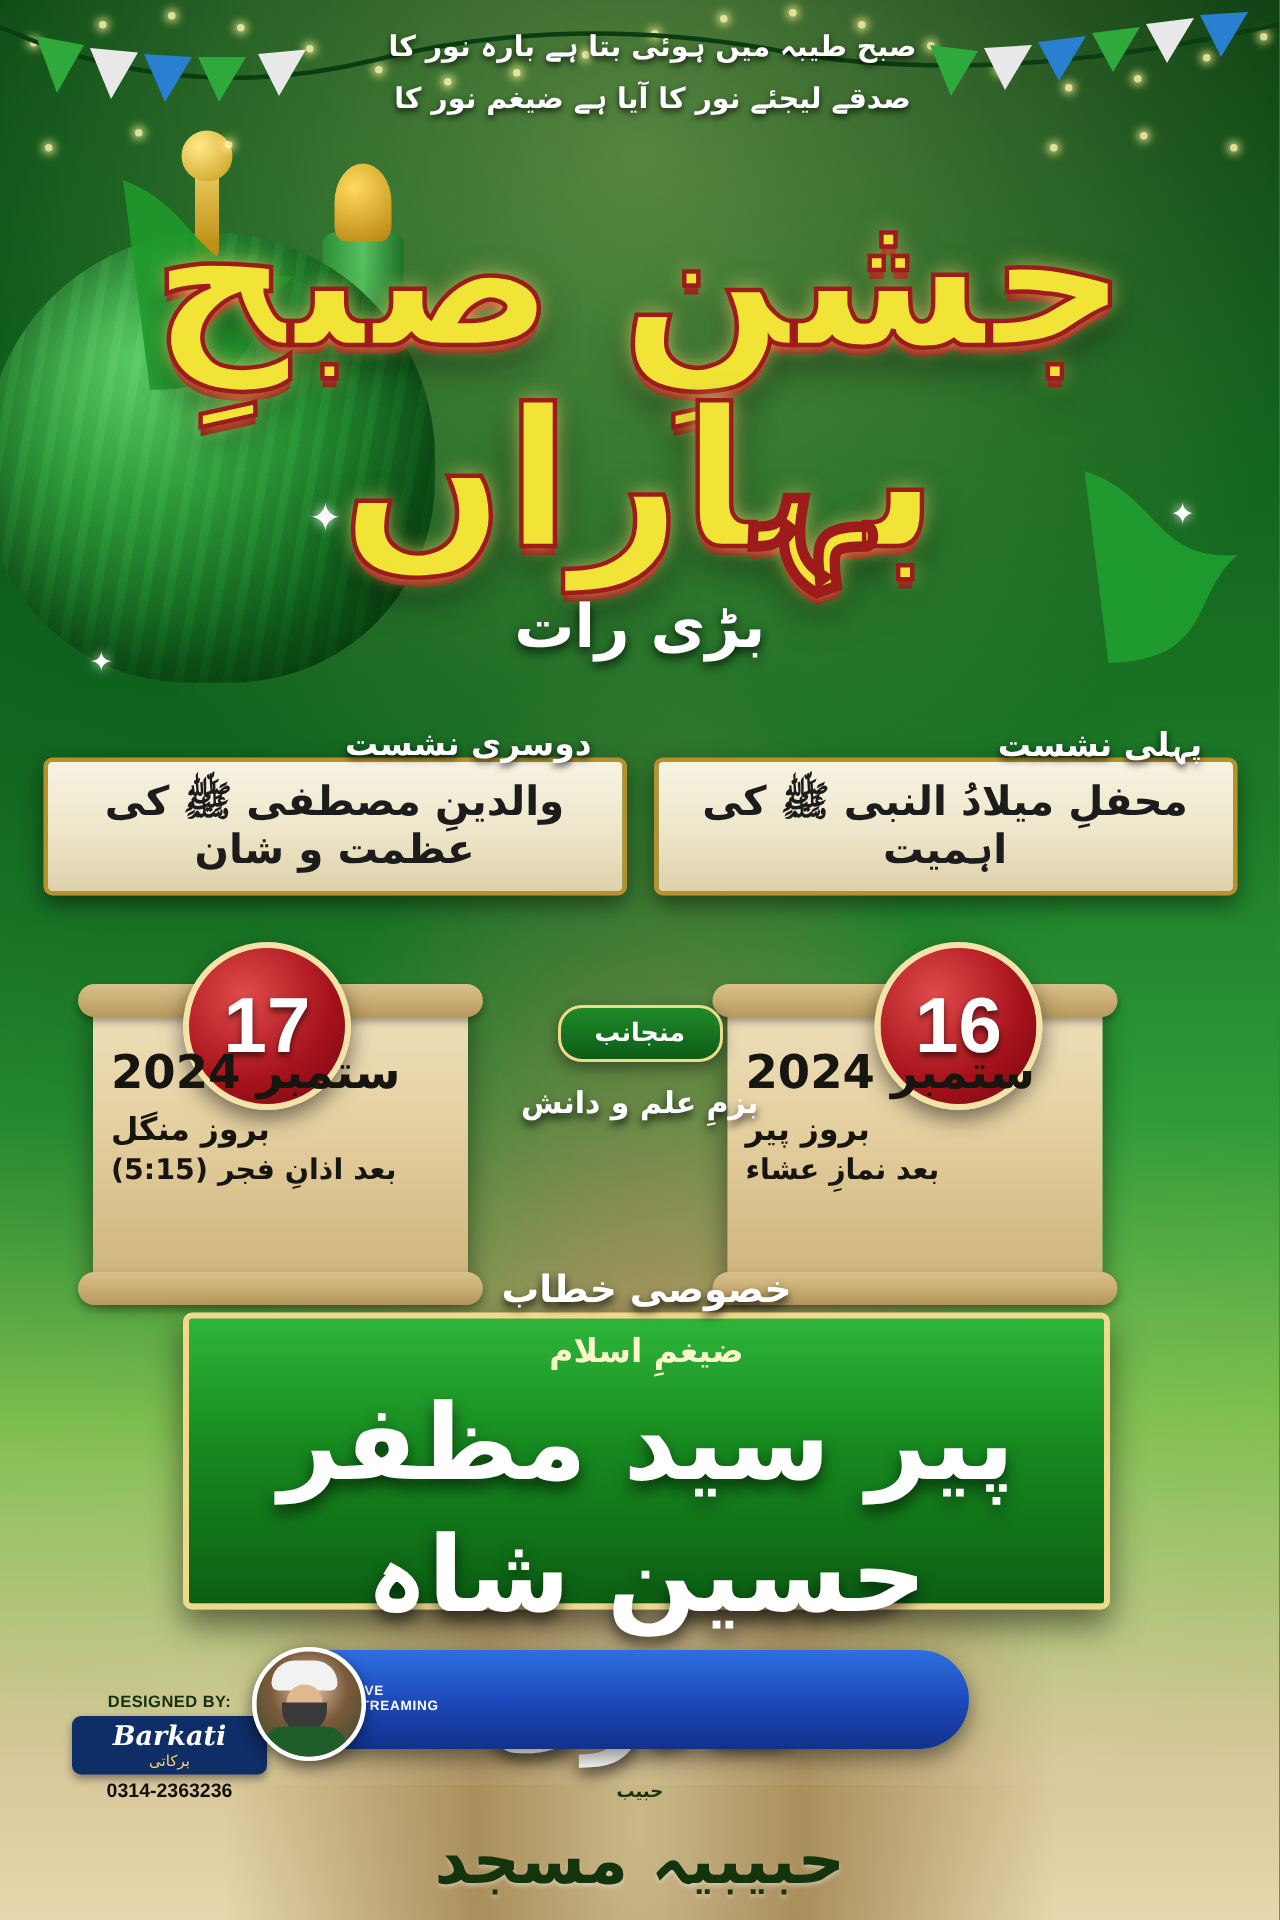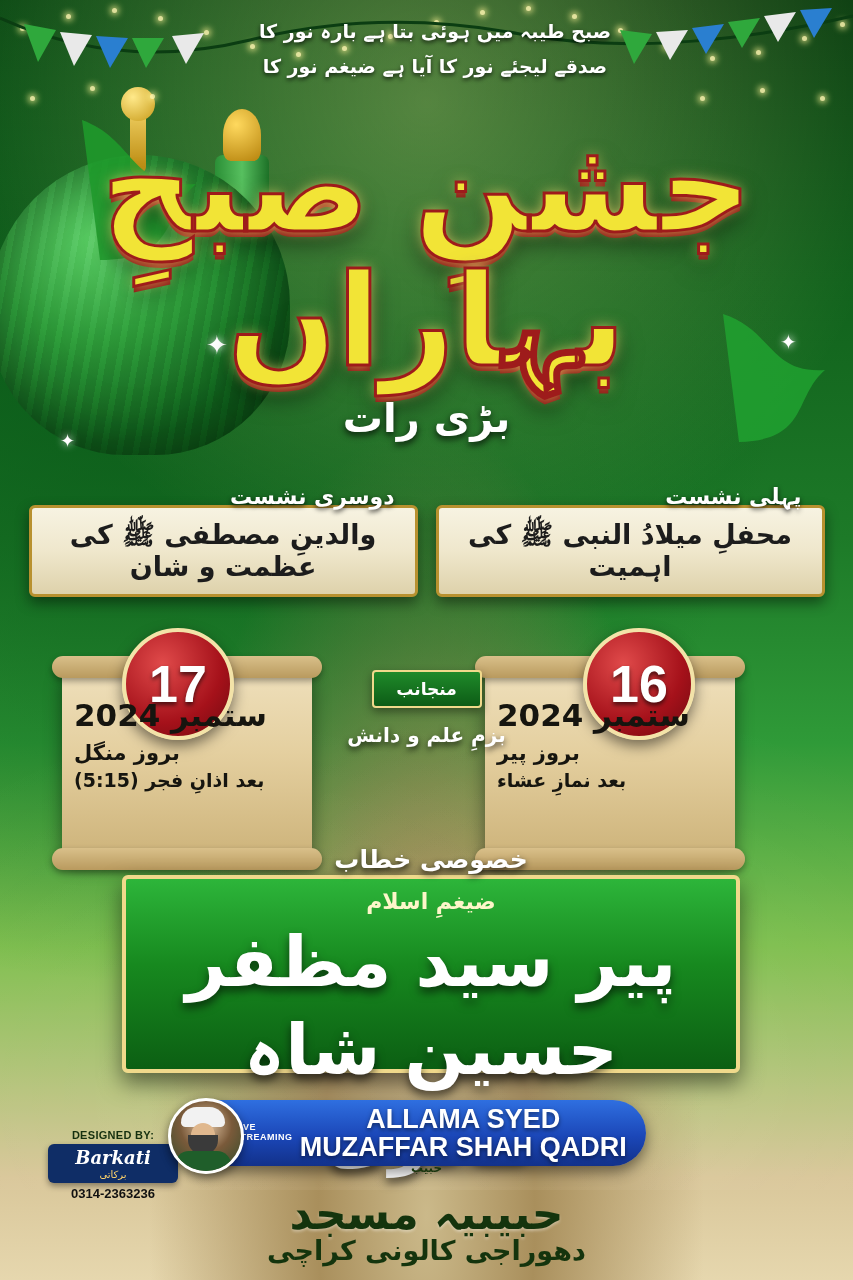--- a/index.html
+++ b/index.html
@@ -156,21 +156,21 @@
   .d-line2{font-size:21px;font-weight:700;margin-top:6px;}
   .d-line3{font-size:19px;font-weight:700;margin-top:4px;}
   
   .center-tag{
     position:absolute;left:50%;top:40px;transform:translateX(-50%);
     width:160px;
   }
   .tag-top{
     width:106px;height:34px;margin:0 auto;
     background:linear-gradient(180deg,#1f8a2a,#0d5c16);
-    border:2px solid #f0d98b;border-radius:4px;
+    border:2px solid #f0d98b;border-radius:16px;
     display:flex;align-items:center;justify-content:center;
     color:#fff;font-family:"DejaVu Sans",sans-serif;font-size:17px;font-weight:700;direction:rtl;
     box-shadow:0 4px 10px rgba(0,0,0,.4);
   }
   .tag-body{
     margin-top:14px;direction:rtl;text-align:center;
     font-family:"DejaVu Sans",sans-serif;font-size:20px;font-weight:700;color:#fff;
     line-height:1.35;text-shadow:0 3px 6px rgba(0,0,0,.75);
   }
   
@@ -412,25 +412,20 @@
       <div class="turban"></div>
       <div class="face"></div>
       <div class="beard"></div>
       <div class="body"></div>
     </div>
     <div class="fb-icon">f</div>
     <div class="live-text">
       <div>LIVE</div>
       <div>STREAMING</div>
     </div>
-    <div class="live-name">
-      <div>ALLAMA SYED</div>
-      <div>MUZAFFAR SHAH QADRI</div>
-    </div>
   </div>
 
   <div class="footer">
     <div class="footer-logo">حبیب</div>
     <div class="footer-main">حبیبیہ مسجد</div>
-    <div class="footer-sub">دھوراجی کالونی کراچی</div>
   </div>
 
 </div>
 
 </body></html>

